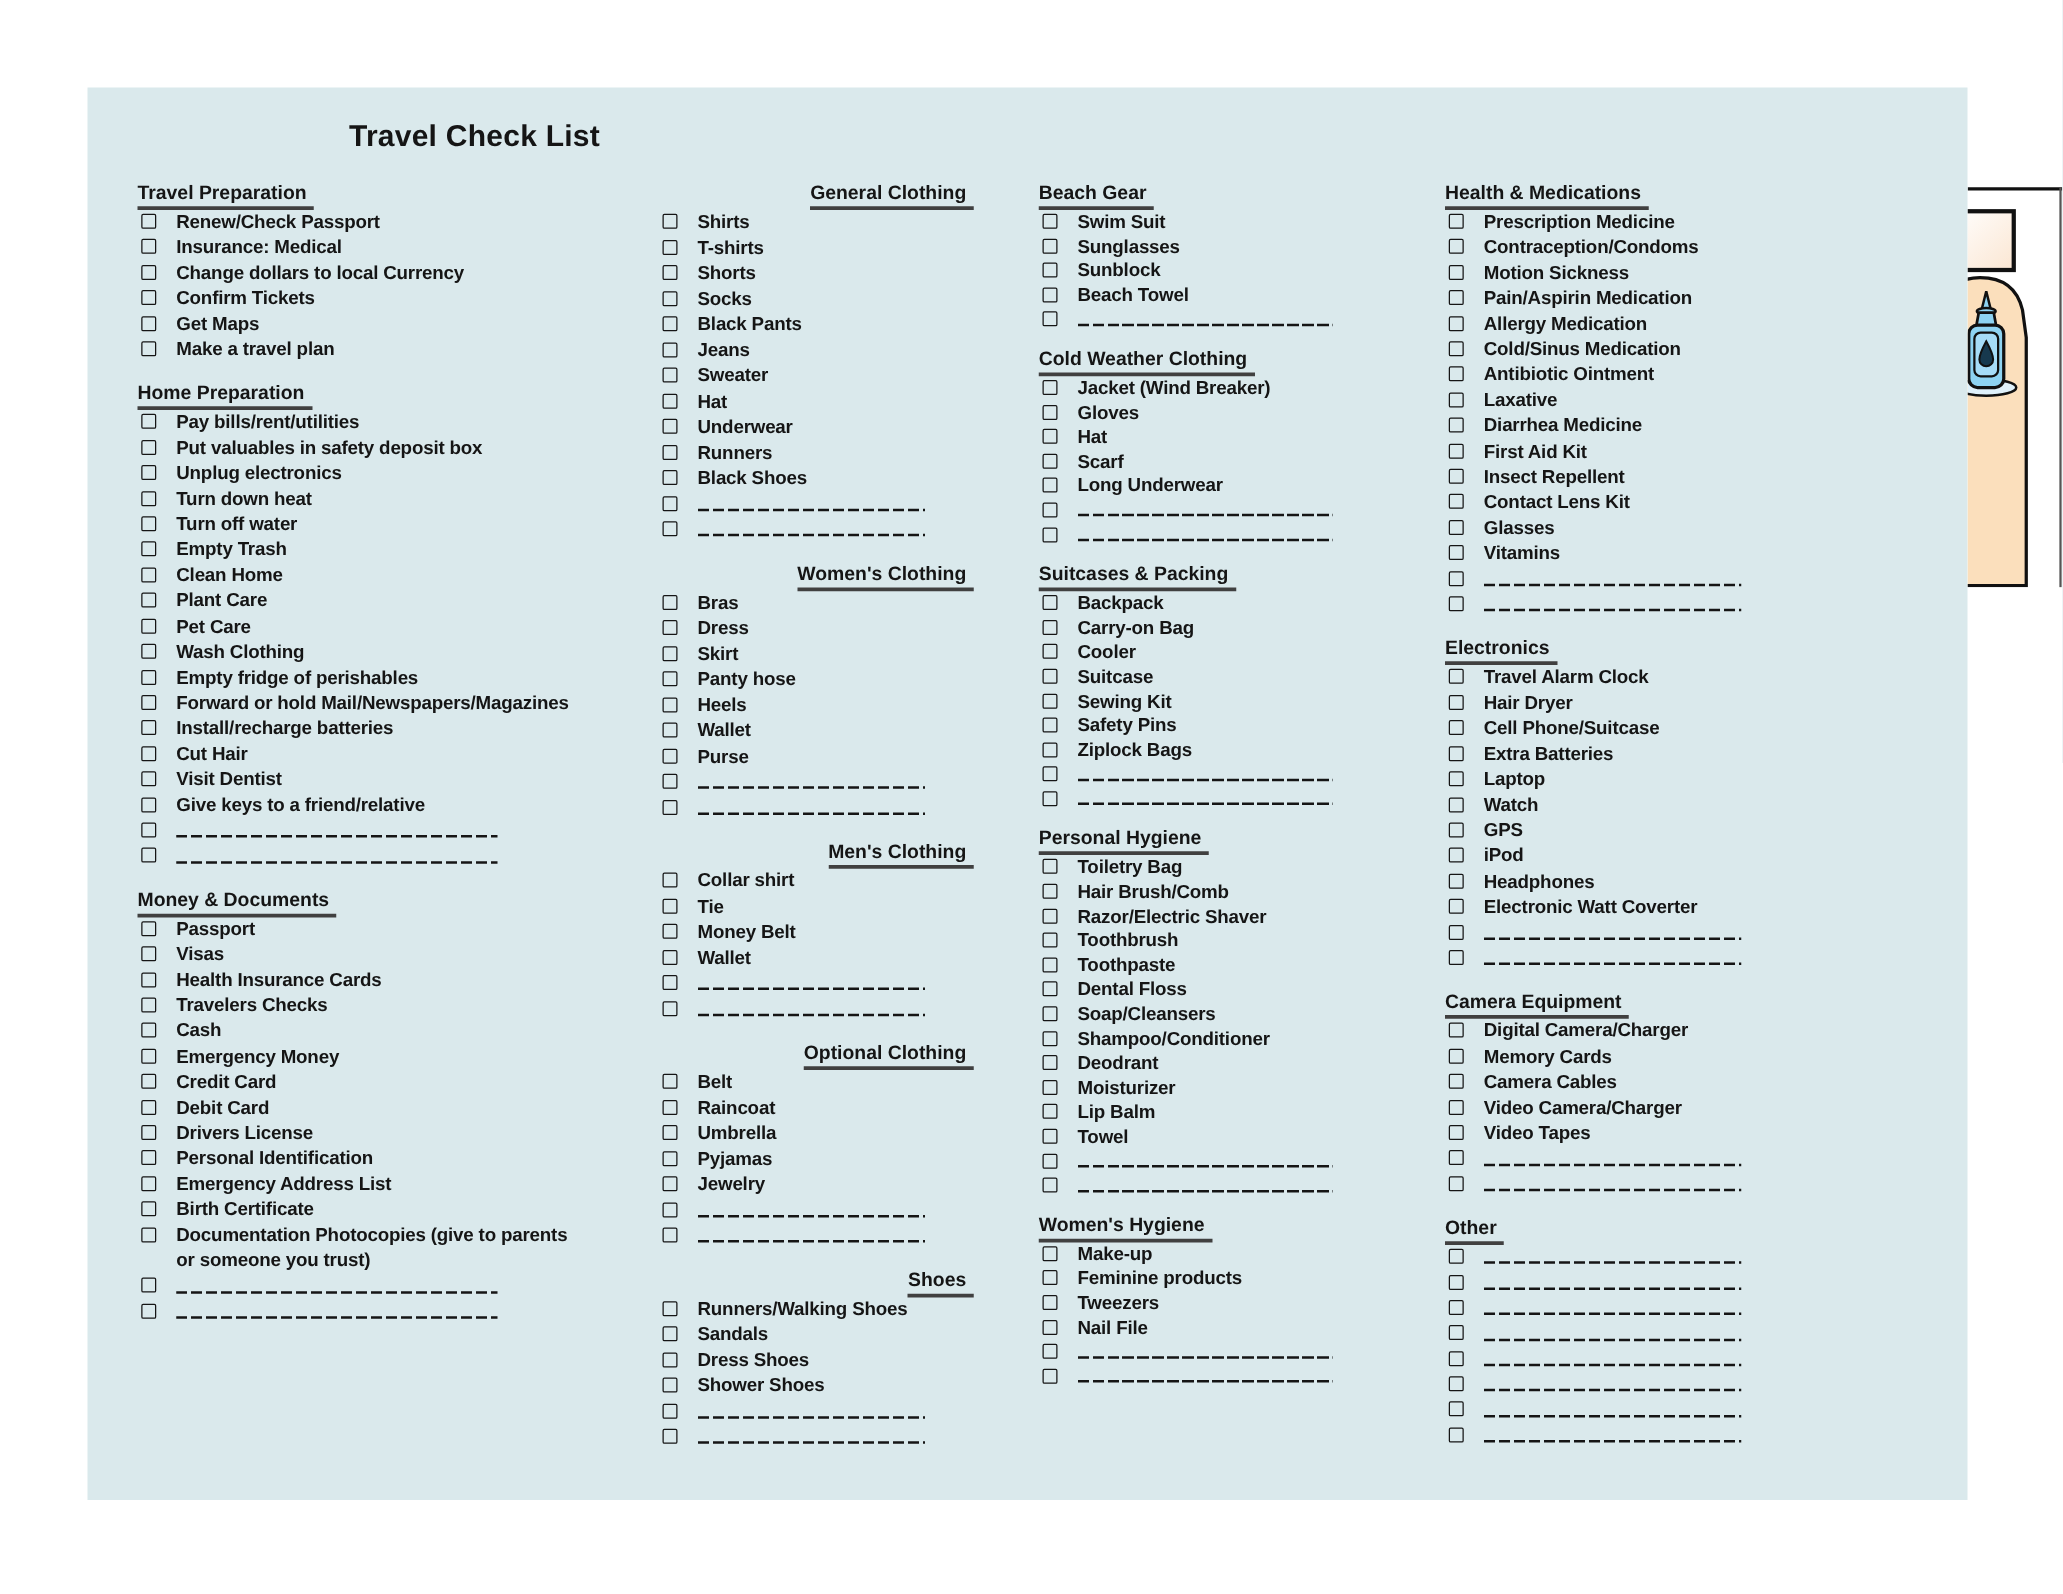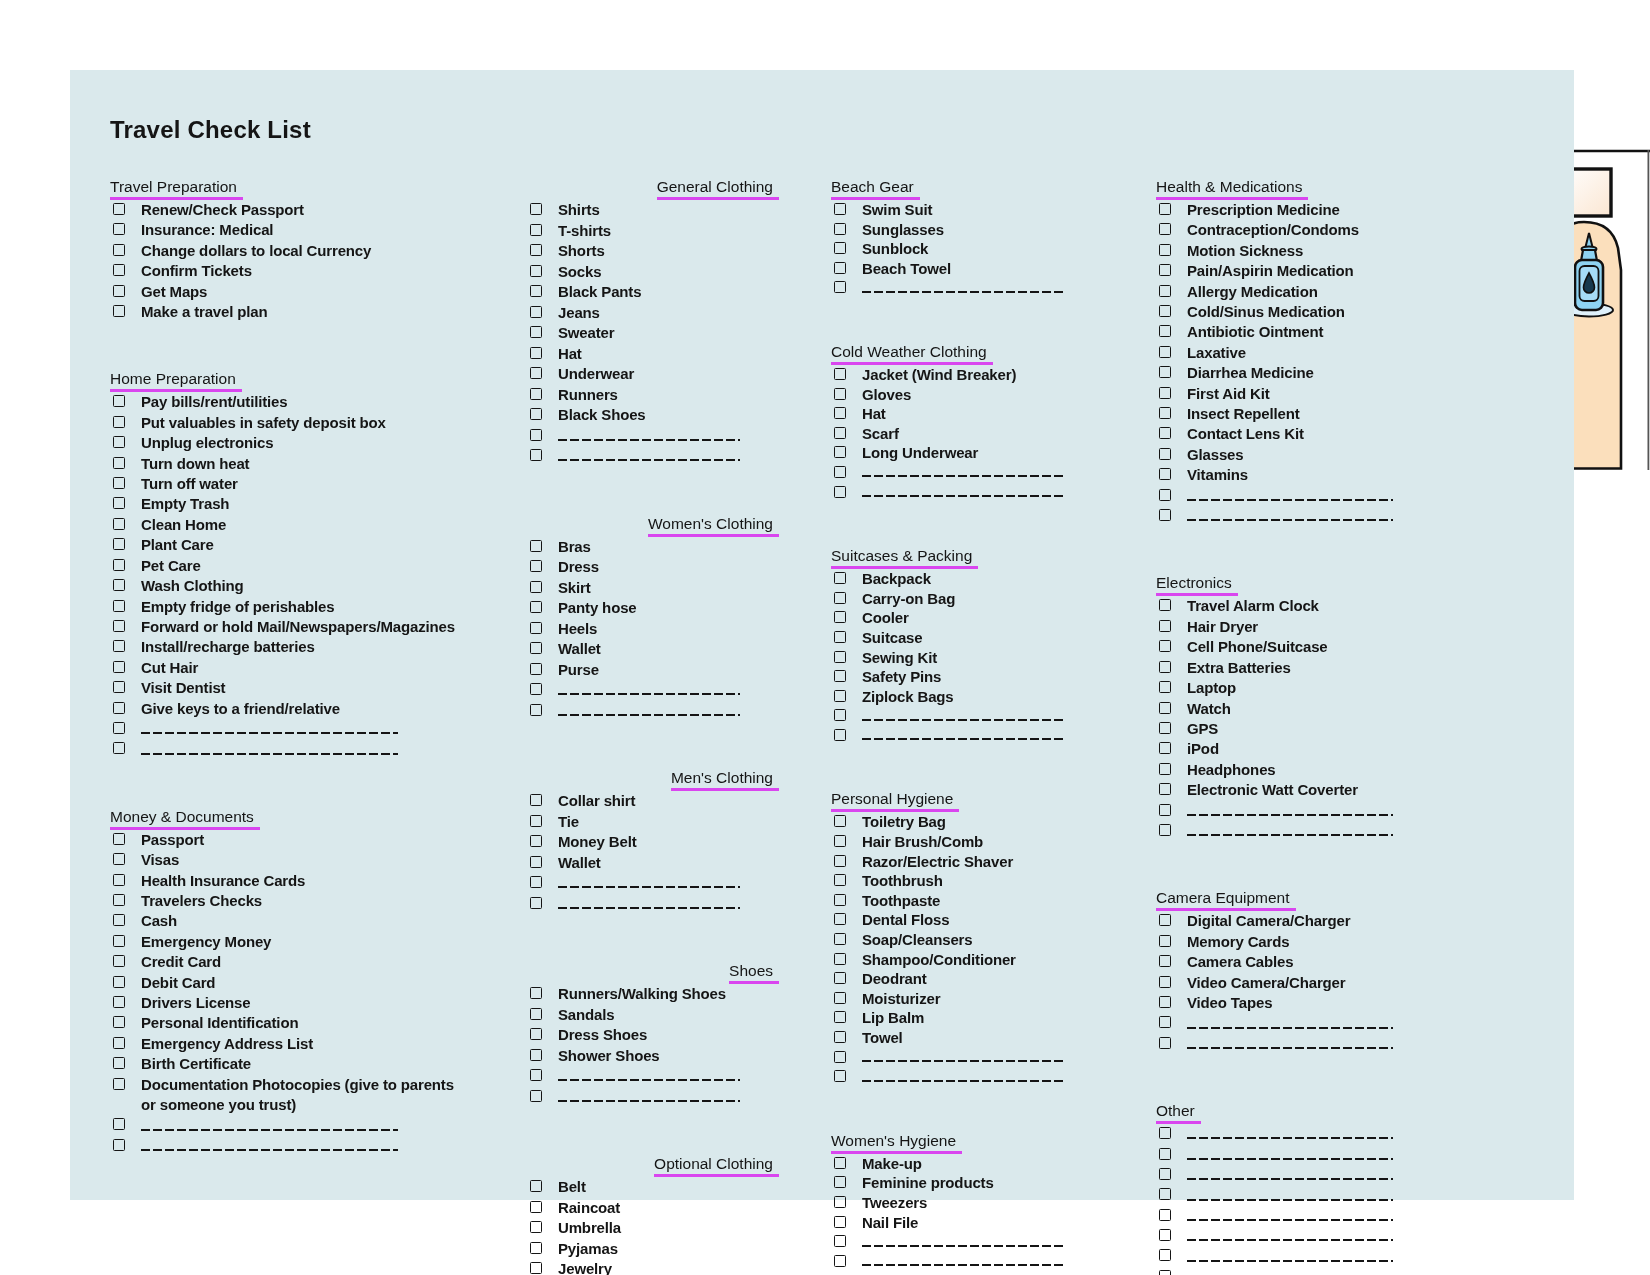--- a/index.html
+++ b/index.html
@@ -8,36 +8,36 @@
     background:#ffffff;
     font-family:"Liberation Sans","DejaVu Sans",sans-serif;
   }
   .panel{
     position:absolute;left:70px;top:70px;width:1504px;height:1130px;
     background:#dae9ec;
   }
   .title{
     position:absolute;top:26px;height:30px;
     font-size:24px;font-weight:bold;color:#151515;
-    text-align:left;letter-spacing:.2px;white-space:nowrap;margin-top:20px;
+    text-align:right;letter-spacing:.2px;white-space:nowrap;
   }
   .title-left{left:40px;width:370px;}
   .title-right{left:806px;width:370px;}
 
   .col{position:absolute;top:76px;color:#151515;}
   .col1{left:40px;width:358px;--lh:20.4px;--gap:16px;--blank:257px;}
   .col2{left:457px;width:252px;text-align:right;--lh:20.5px;--gap:16px;--blank:182px;}
   .col3{left:761px;width:252px;--lh:19.6px;--gap:13px;--blank:204px;}
   .col4{left:1086px;width:252px;--lh:20.4px;--gap:16px;--blank:206px;}
 
   .section + .section{margin-top:var(--gap);}
   .sec-h{min-height:var(--lh);}
   .sec-title{
-    display:inline-block;font-size:15.5px;font-weight:normal;line-height:16px;
-    padding:1px 6px 2px 0;border-bottom:3px solid #d946ef;white-space:nowrap;margin-top:32px;
+    display:inline-block;font-size:15.5px;font-weight:bold;line-height:16px;
+    padding:1px 6px 2px 0;border-bottom:3px solid #404040;white-space:nowrap;
   }
   .row{display:flex;align-items:flex-start;min-height:var(--lh);}
   .cb{
     flex:0 0 auto;width:10px;height:10px;margin:3px 16px 0 3px;
     border:1.9px solid #151515;border-radius:1.5px;background:transparent;
   }
   .label{
     font-size:15px;font-weight:bold;line-height:var(--lh);
     letter-spacing:-.15px;
   }
@@ -340,67 +340,67 @@
         <div class="row">
           <span class="cb"></span>
           <span class="blank"></span>
         </div>
         <div class="row">
           <span class="cb"></span>
           <span class="blank"></span>
         </div>
       </div>
       <div class="section">
+        <div class="sec-h"><span class="sec-title">Optional Clothing</span></div>
+        <div class="row">
+          <span class="cb"></span>
+          <span class="label">Belt</span>
+        </div>
+        <div class="row">
+          <span class="cb"></span>
+          <span class="label">Raincoat</span>
+        </div>
+        <div class="row">
+          <span class="cb"></span>
+          <span class="label">Umbrella</span>
+        </div>
+        <div class="row">
+          <span class="cb"></span>
+          <span class="label">Pyjamas</span>
+        </div>
+        <div class="row">
+          <span class="cb"></span>
+          <span class="label">Jewelry</span>
+        </div>
+        <div class="row">
+          <span class="cb"></span>
+          <span class="blank"></span>
+        </div>
+        <div class="row">
+          <span class="cb"></span>
+          <span class="blank"></span>
+        </div>
+      </div>
+      <div class="section">
         <div class="sec-h"><span class="sec-title">Shoes</span></div>
         <div class="row">
           <span class="cb"></span>
           <span class="label">Runners/Walking Shoes</span>
         </div>
         <div class="row">
           <span class="cb"></span>
           <span class="label">Sandals</span>
         </div>
         <div class="row">
           <span class="cb"></span>
           <span class="label">Dress Shoes</span>
         </div>
         <div class="row">
           <span class="cb"></span>
           <span class="label">Shower Shoes</span>
-        </div>
-        <div class="row">
-          <span class="cb"></span>
-          <span class="blank"></span>
-        </div>
-        <div class="row">
-          <span class="cb"></span>
-          <span class="blank"></span>
-        </div>
-      </div>
-      <div class="section">
-        <div class="sec-h"><span class="sec-title">Optional Clothing</span></div>
-        <div class="row">
-          <span class="cb"></span>
-          <span class="label">Belt</span>
-        </div>
-        <div class="row">
-          <span class="cb"></span>
-          <span class="label">Raincoat</span>
-        </div>
-        <div class="row">
-          <span class="cb"></span>
-          <span class="label">Umbrella</span>
-        </div>
-        <div class="row">
-          <span class="cb"></span>
-          <span class="label">Pyjamas</span>
-        </div>
-        <div class="row">
-          <span class="cb"></span>
-          <span class="label">Jewelry</span>
         </div>
         <div class="row">
           <span class="cb"></span>
           <span class="blank"></span>
         </div>
         <div class="row">
           <span class="cb"></span>
           <span class="blank"></span>
         </div>
       </div>

